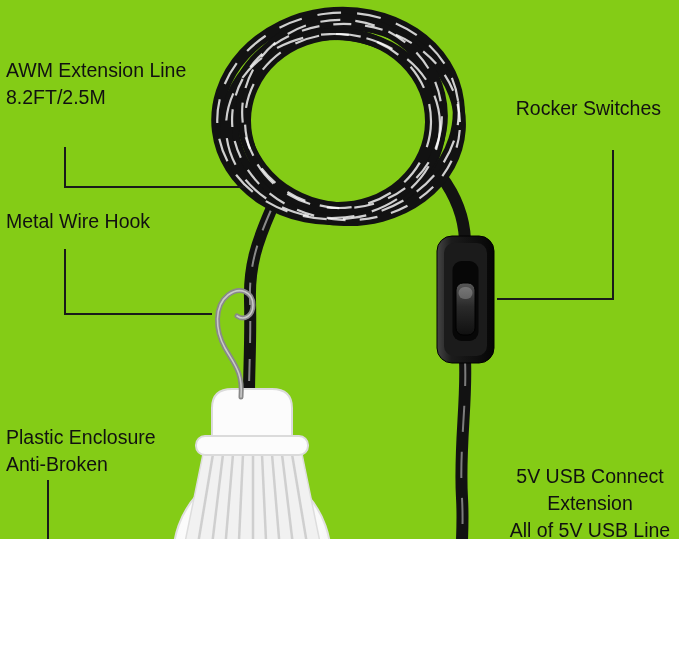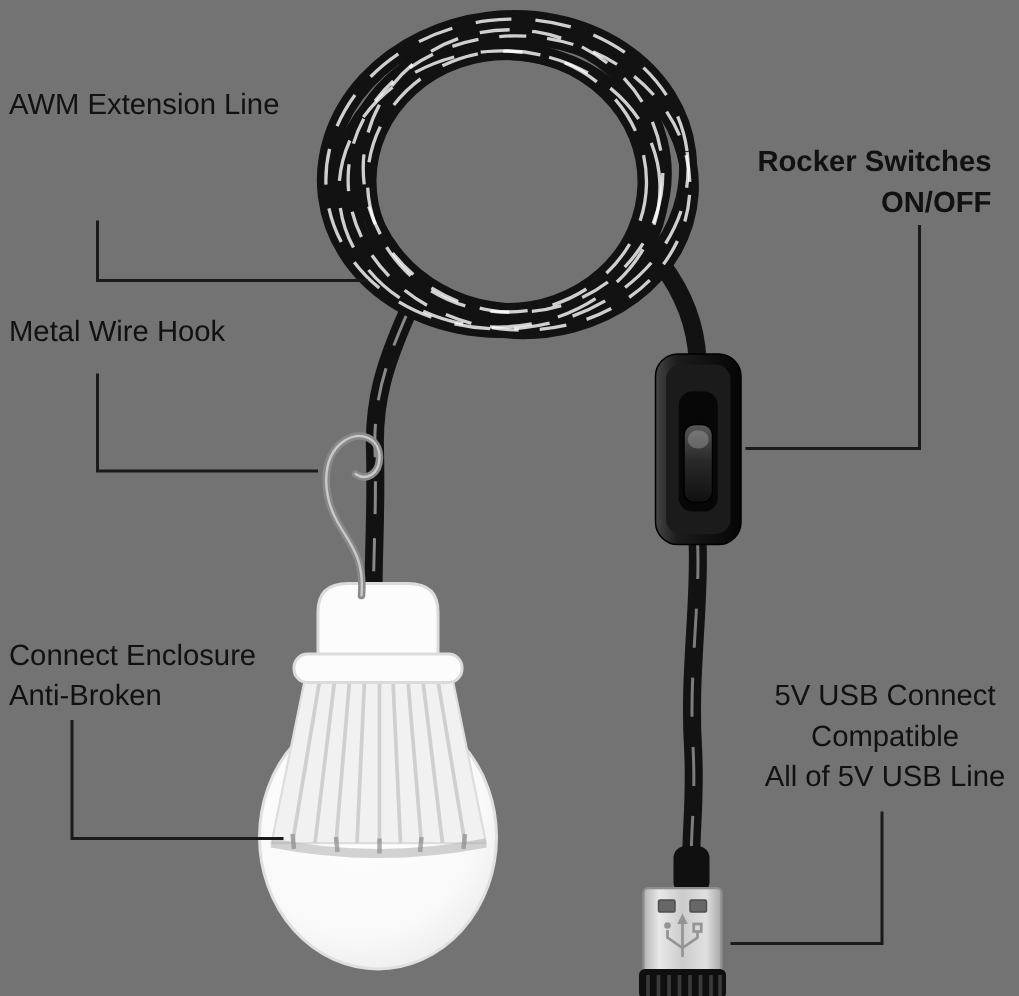--- a/index.html
+++ b/index.html
@@ -1,23 +1,23 @@
 <!DOCTYPE html>
 <html><head>
 <meta charset="utf-8">
 <style>
   html,body{margin:0;padding:0;background:#fff;}
   .stage{
-    position:relative;width:679px;height:664px;background:#737373;
+    position:relative;width:679px;height:539px;background:#84cc16;
     font-family:"Liberation Sans",sans-serif;color:#111;overflow:hidden;
   }
   .artwork{position:absolute;left:0;top:0;width:679px;height:664px;}
   .label{position:absolute;font-size:19.5px;line-height:27px;color:#111;white-space:nowrap;}
-  .label.right{text-align:right;font-weight:bold;}
-  .label.center{text-align:center;white-space:normal;}
+  .label.right{text-align:left;}
+  .label.center{text-align:center;white-space:normal;margin-top:12px;}
 </style>
 </head>
 <body>
 
 <div class="stage">
 
   <svg class="artwork" viewBox="0 0 679 664">
     <defs>
       <radialGradient id="domeg" cx="42%" cy="35%" r="75%">
         <stop offset="0%" stop-color="#ffffff"></stop>
@@ -134,35 +134,35 @@
       <polyline points="65,147 65,187 245,187"></polyline>
       <polyline points="65,249 65,314 212,314"></polyline>
       <polyline points="48,480 48,559 189,559"></polyline>
       <polyline points="613,150 613,299 497,299"></polyline>
       <polyline points="588,541 588,629 487,629"></polyline>
     </g>
   </svg>
 
   <div class="label" style="left:6px;top:57px">
     <div>AWM Extension Line</div>
+    <div>8.2FT/2.5M</div>
   </div>
 
   <div class="label right" style="right:18px;top:95px">
     <div>Rocker Switches</div>
-    <div>ON/OFF</div>
   </div>
 
   <div class="label" style="left:6px;top:208px">
     <div>Metal Wire Hook</div>
   </div>
 
   <div class="label" style="left:6px;top:424px">
-    <div>Connect Enclosure</div>
+    <div>Plastic Enclosure</div>
     <div>Anti-Broken</div>
   </div>
 
   <div class="label center" style="left:505px;top:451px;width:170px">
     <div>5V USB Connect</div>
-    <div>Compatible</div>
+    <div>Extension</div>
     <div>All of 5V USB Line</div>
   </div>
 
 </div>
 
 </body></html>

